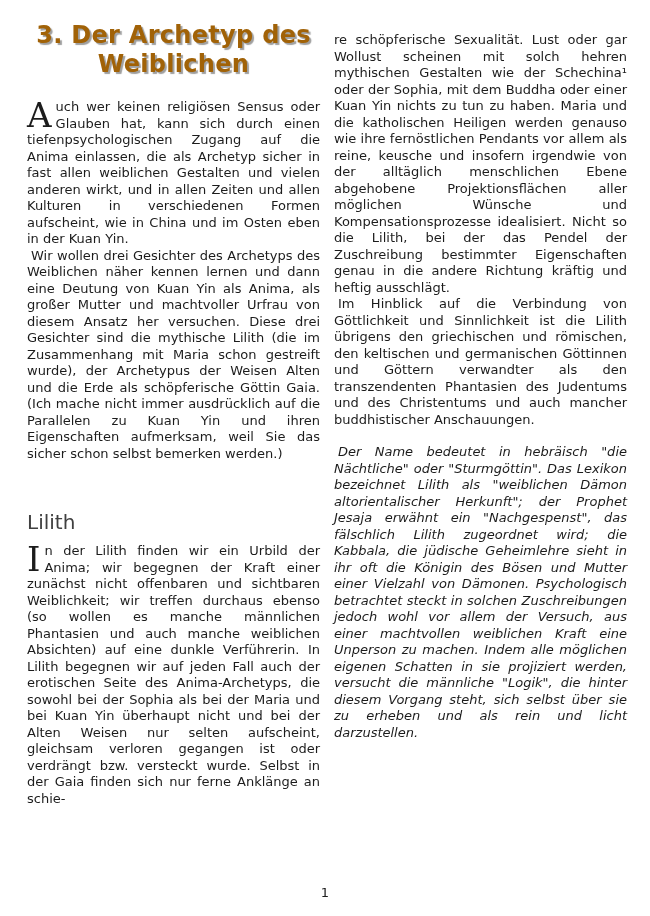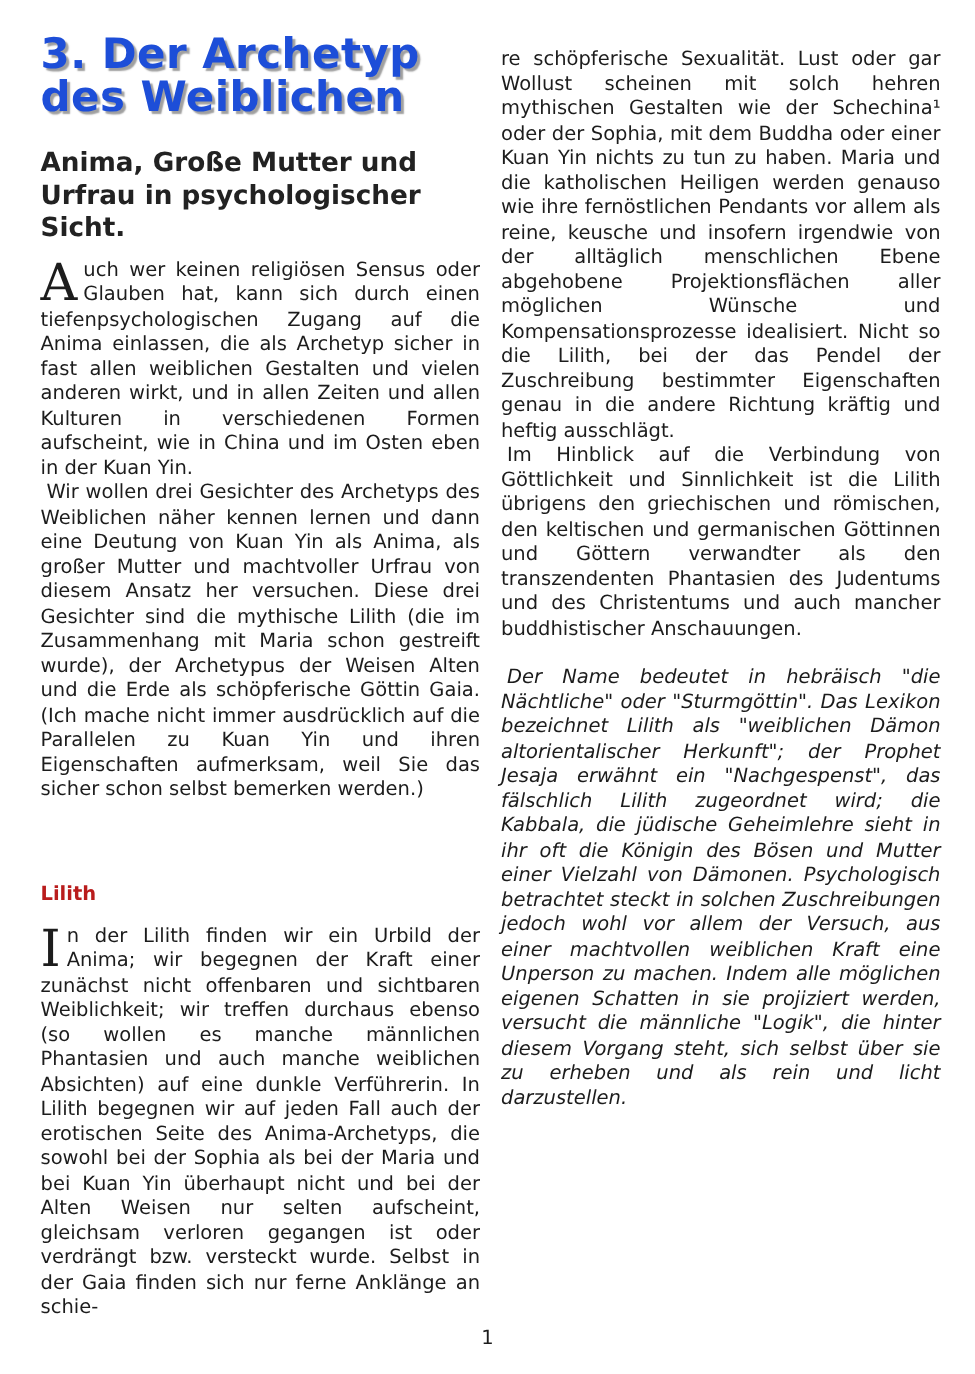--- a/index.html
+++ b/index.html
@@ -20,40 +20,41 @@
     display: flex;
     gap: 14px;
     padding: 14px 24px 0 27px;
     box-sizing: border-box;
   }
   .col {
     width: 293px;
     flex: 0 0 293px;
   }
   .chapter-title {
-    font-size: 28px;
+    font-size: 24px;
     line-height: 29px;
     font-weight: bold;
-    color: #1d4ed8;
+    color: #a16207;
     text-shadow: 2px 2px 1px #9f9f9f;
     letter-spacing: 0.3px;
     margin: 7px 0 20px 0;
+    text-align: center;
   }
   .subtitle {
     font-size: 17.5px;
     line-height: 21.5px;
     font-weight: bold;
     color: #222222;
     margin: 0 0 9px 0;
   }
   .section-heading {
-    font-size: 13px;
+    font-size: 20px;
     line-height: 21px;
-    font-weight: bold;
-    color: #b91c1c;
+    font-weight: normal;
+    color: #404040;
     margin: 50px 0 10px 0;
   }
   p.body-text {
     font-size: 13px;
     line-height: 16.5px;
     text-align: justify;
     margin: 0;
   }
   p.indent {
     text-indent: 4px;
@@ -84,21 +85,20 @@
   }
 </style>
 </head>
 <body>
 
 <div class="page">
   <div class="columns">
 
     <div class="col col-left">
       <h1 class="chapter-title">3. Der Archetyp des Weiblichen</h1>
-      <h2 class="subtitle">Anima, Große Mutter und Urfrau in psychologischer Sicht.</h2>
 
       <p class="body-text"><span class="dropcap">A</span><span>uch wer keinen religiösen Sensus oder Glauben hat, kann sich durch einen tiefenpsychologischen Zugang auf die Anima einlassen, die als Archetyp sicher in fast allen weiblichen Gestalten und vielen anderen wirkt, und in allen Zeiten und allen Kulturen in verschiedenen Formen aufscheint, wie in China und im Osten eben in der Kuan Yin.</span></p>
 
       <p class="body-text indent">Wir wollen drei Gesichter des Archetyps des Weiblichen näher kennen lernen und dann eine Deutung von Kuan Yin als Anima, als großer Mutter und machtvoller Urfrau von diesem Ansatz her versuchen. Diese drei Gesichter sind die mythische Lilith (die im Zusammenhang mit Maria schon gestreift wurde), der Archetypus der Weisen Alten und die Erde als schöpferische Göttin Gaia. (Ich mache nicht immer ausdrücklich auf die Parallelen zu Kuan Yin und ihren Eigenschaften aufmerksam, weil Sie das sicher schon selbst bemerken werden.)</p>
 
       <h3 class="section-heading">Lilith</h3>
 
       <p class="body-text"><span class="dropcap">I</span><span>n der Lilith finden wir ein Urbild der Anima; wir begegnen der Kraft einer zunächst nicht offenbaren und sichtbaren Weiblichkeit; wir treffen durchaus ebenso (so wollen es manche männlichen Phantasien und auch manche weiblichen Absichten) auf eine dunkle Verführerin. In Lilith begegnen wir auf jeden Fall auch der erotischen Seite des Anima-Archetyps, die sowohl bei der Sophia als bei der Maria und bei Kuan Yin überhaupt nicht und bei der Alten Weisen nur selten aufscheint, gleichsam verloren gegangen ist oder verdrängt bzw. versteckt wurde. Selbst in der Gaia finden sich nur ferne Anklänge an schie-</span></p>
     </div>
 

